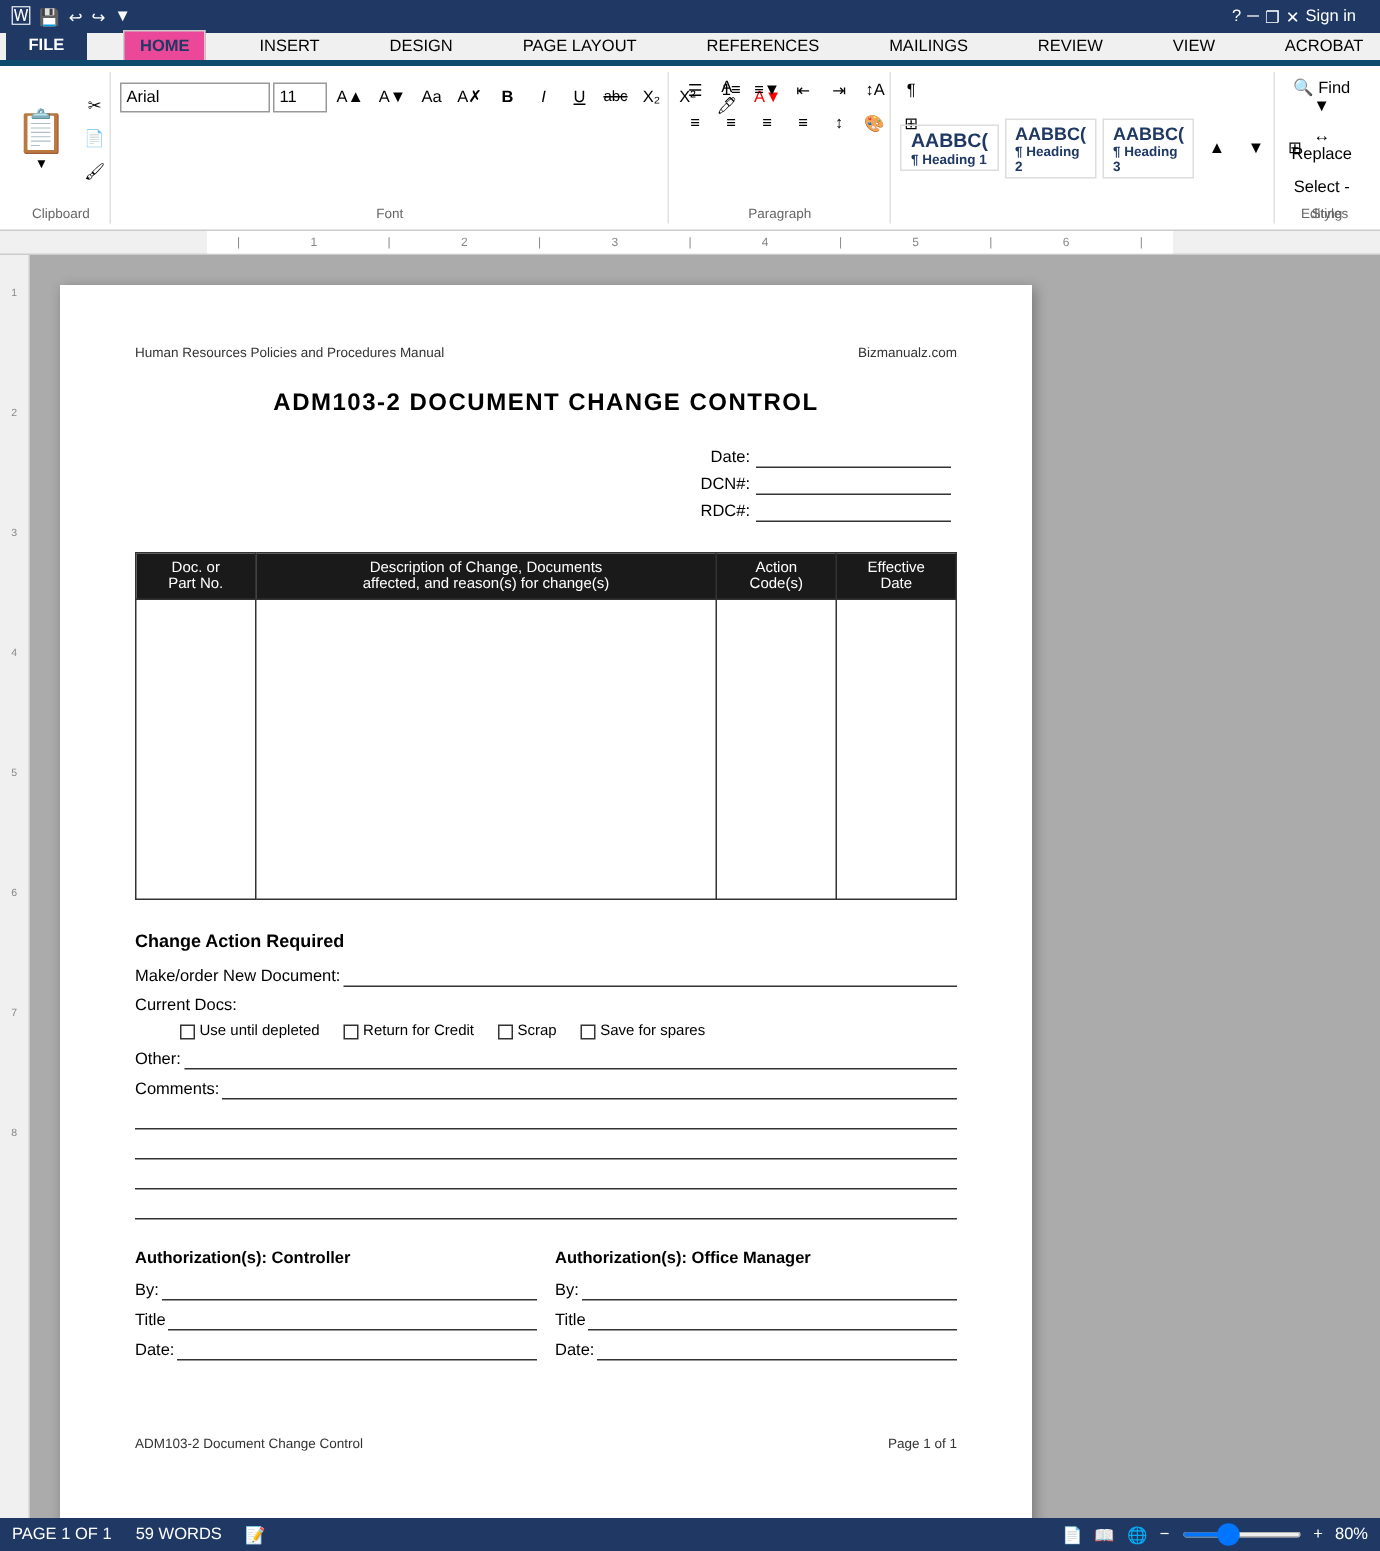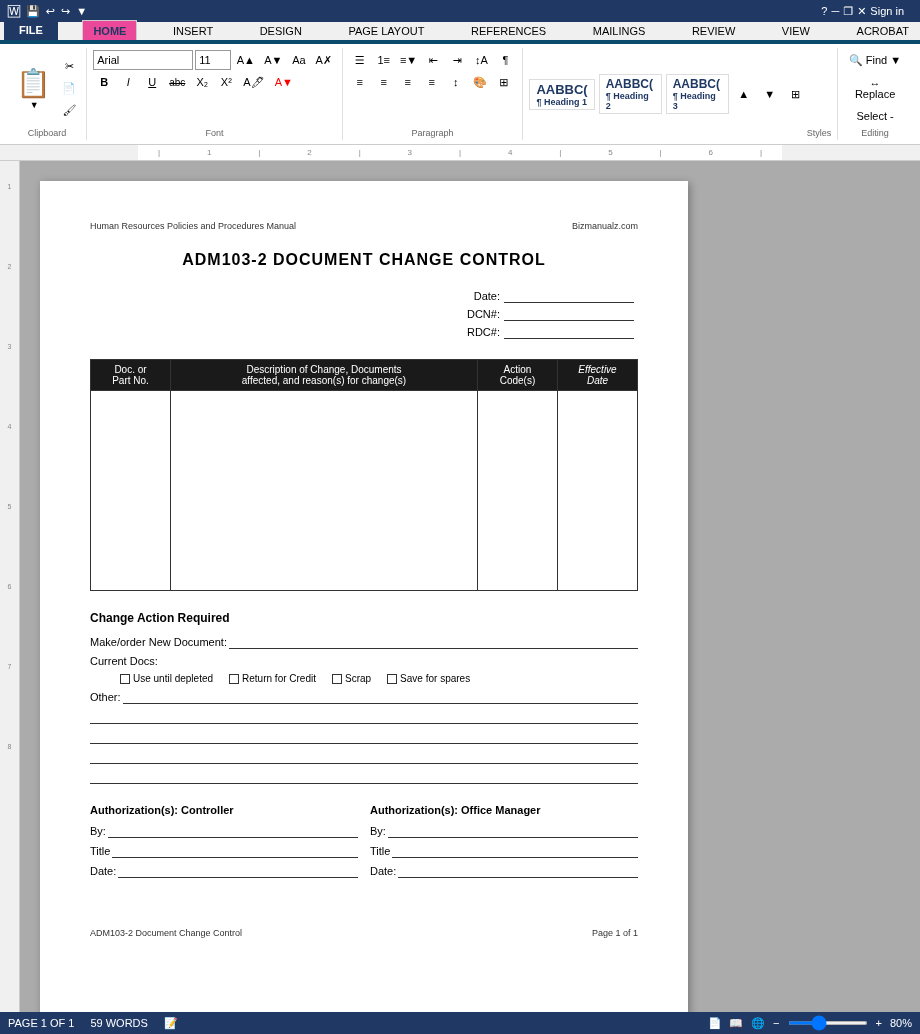--- a/index.html
+++ b/index.html
@@ -199,21 +199,21 @@
       text-align: center;
     }
     .doc-table td {
       border: 1px solid #333;
       height: 200px;
       vertical-align: top;
     }
     .doc-table .col1 { width: 80px; }
     .doc-table .col2 { width: auto; }
     .doc-table .col3 { width: 80px; }
-    .doc-table .col4 { width: 80px; font-style: italic; }
+    .doc-table .col4 { width: 80px; }
 
     
     .section-title {
       font-size: 12px;
       font-weight: bold;
       margin-bottom: 10px;
     }
     .form-line {
       display: flex;
       align-items: center;
@@ -368,21 +368,21 @@
       <div style="display:flex;flex-direction:column;gap:2px;">
         <button class="rb-btn" data-interactable="true">✂</button>
         <button class="rb-btn" data-interactable="true">📄</button>
         <button class="rb-btn" data-interactable="true">🖌</button>
       </div>
     </div>
     <div class="ribbon-group-label" data-interactable="false">Clipboard</div>
   </div>
 
   <div class="ribbon-group" data-interactable="false" style="min-width:160px;">
-    <div style="display:flex;flex-direction:column;gap:2px;width:100%;">
+    <div style="display:flex;flex-direction:row;gap:2px;width:100%;">
       <div class="ribbon-row">
         <input type="text" class="font-name-box" data-interactable="true" value="Arial" style="">
         <input type="text" class="font-size-box" data-interactable="true" value="11" style="">
         <button class="rb-btn" data-interactable="true">A▲</button>
         <button class="rb-btn" data-interactable="true">A▼</button>
         <button class="rb-btn" data-interactable="true">Aa</button>
         <button class="rb-btn" data-interactable="true">A✗</button>
       </div>
       <div class="ribbon-row">
         <button class="rb-btn bold-text" data-interactable="true">B</button>
@@ -559,20 +559,24 @@
             <span class="checkbox-box" data-interactable="true"></span>
             <span data-interactable="false">Save for spares</span>
           </div>
         </div>
 
         <div class="form-line" data-interactable="false">
           <span data-interactable="false">Other:</span>
           <span class="form-line-full" data-interactable="true"></span>
         </div>
 
+        <div class="form-line" data-interactable="false">
+          <span data-interactable="false">Comments:</span>
+          <span class="form-line-full" data-interactable="true"></span>
+        </div>
         <span class="comment-line" data-interactable="true"></span>
         <span class="comment-line" data-interactable="true"></span>
         <span class="comment-line" data-interactable="true"></span>
         <span class="comment-line" data-interactable="true"></span>
       </div>
 
       <div class="auth-section" data-interactable="false">
         <div class="auth-block" data-interactable="false">
           <div class="auth-title" data-interactable="false">Authorization(s): Controller</div>
           <div class="auth-field" data-interactable="false">

